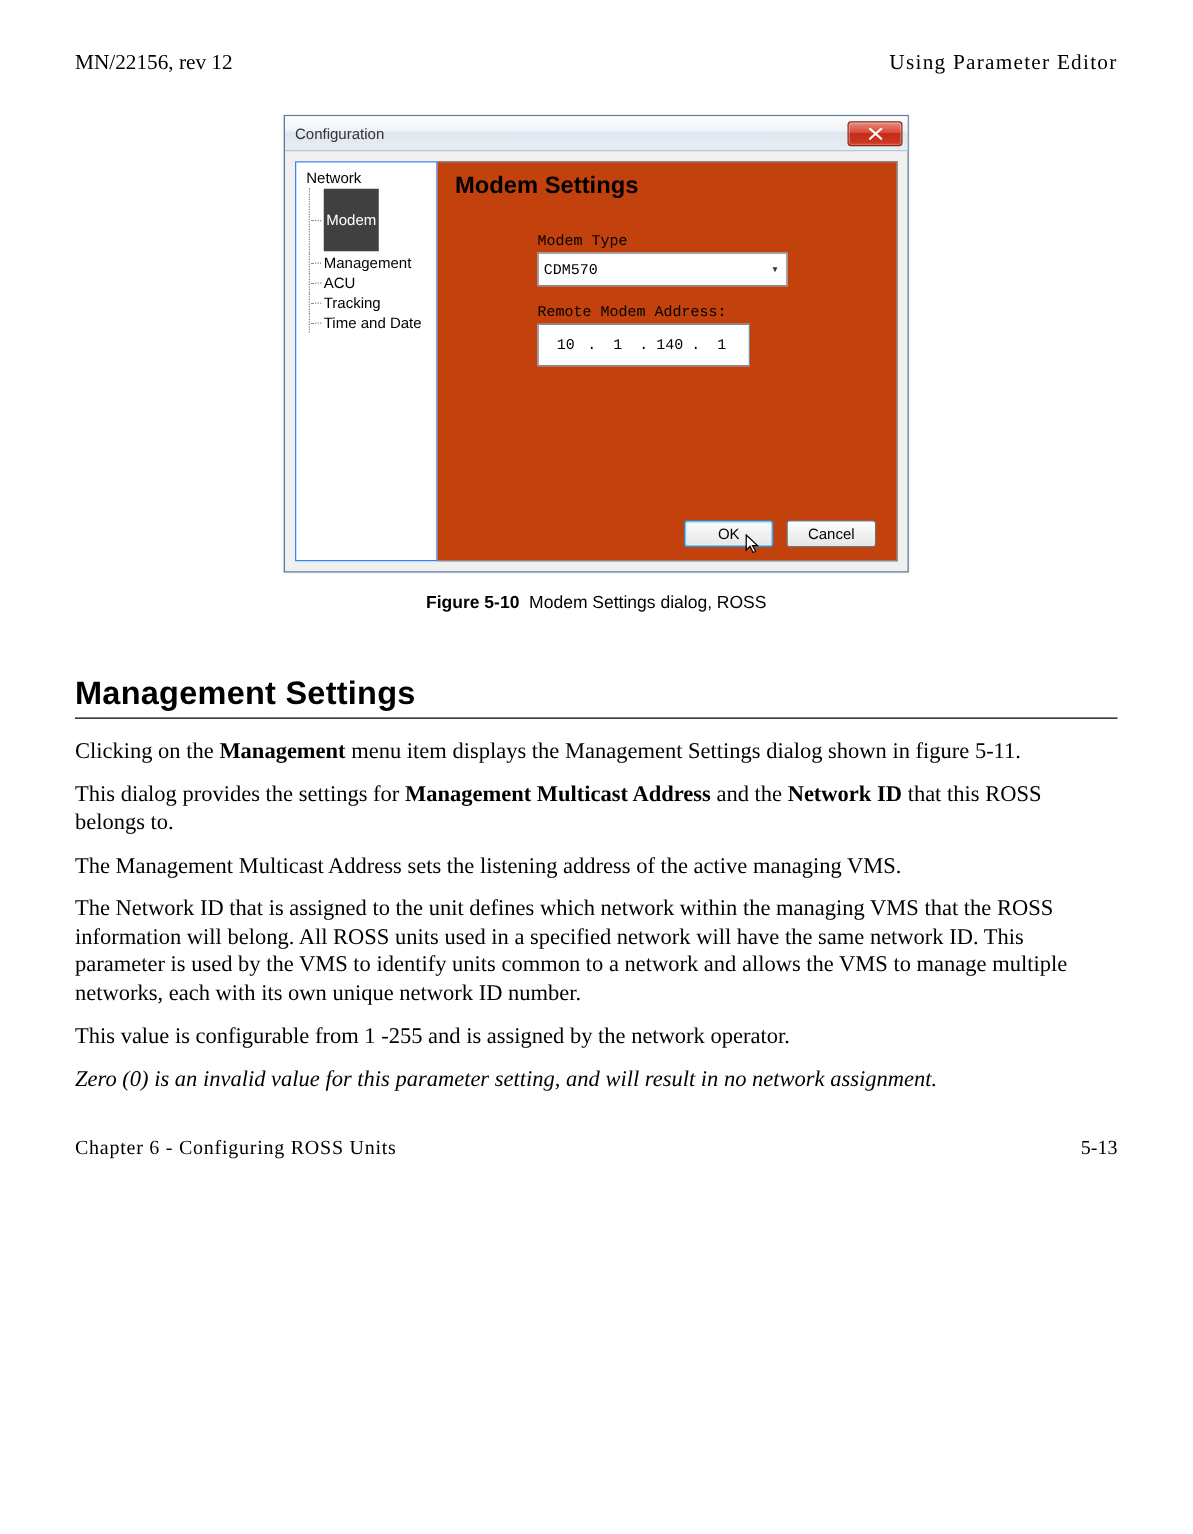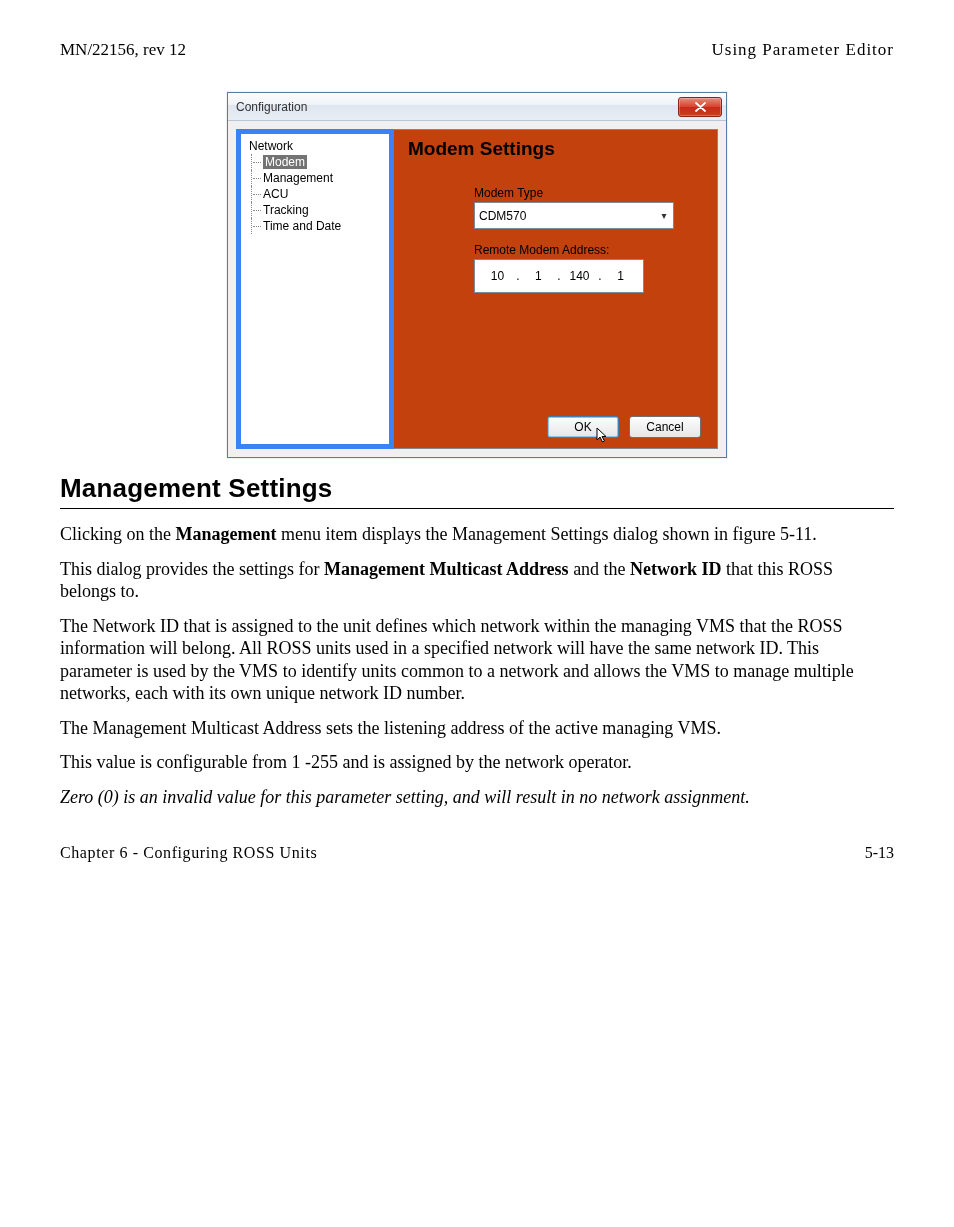--- a/index.html
+++ b/index.html
@@ -60,23 +60,23 @@
     box-shadow: inset 0 0 0 1px rgba(255,255,255,0.25);
   }
   .close-btn svg { display:block; }
 
   .dialog-body {
     display: flex;
     padding: 8px;
     gap: 0;
   }
   .tree-pane {
-    width: 158px;
+    width: 114px;
     background: #fff;
-    border: 5px solid #3b82f6;
+    border: 1px solid #3b82f6;
     padding: 4px 2px;
     font-size: 12px;
     color: #000;
     height: 320px;
   }
   .tree-item {
     padding: 1px 2px 1px 6px;
     white-space: nowrap;
   }
   .tree-child { padding-left: 18px; position: relative; }
@@ -90,24 +90,24 @@
   }
   .tree-child .dash {
     display: inline-block;
     width: 8px;
     border-top: 1px dotted #888;
     vertical-align: middle;
     margin-right: 2px;
     margin-left: -8px;
   }
   .tree-selected {
-    background: #737373;
+    background: #404040;
     color: #fff;
     display: inline-block;
-    padding: 0 2px;
+    padding: 18px 2px;
   }
 
   .settings-pane {
     flex: 1;
     background: #c2410c;
     border: 1px solid #828790;
     border-left: none;
     padding: 6px 10px 8px 10px;
     position: relative;
     height: 320px;
@@ -118,20 +118,21 @@
     font-family: Arial, sans-serif;
     font-size: 19px;
     font-weight: bold;
     color: #000;
     margin: 2px 0 26px 4px;
   }
   .form-area {
     padding-left: 70px;
     font-size: 12px;
     color: #000;
+    font-family: Liberation Mono, monospace;
   }
   .form-label { margin-bottom: 2px; }
   .combo {
     width: 200px;
     height: 27px;
     border: 1px solid #7a8a99;
     background: #fff;
     display: flex;
     align-items: center;
     justify-content: space-between;
@@ -280,33 +281,36 @@
             </div>
             <div class="win-btn">
               <span>Cancel</span>
             </div>
           </div>
         </div>
       </div>
     </div>
   </div>
 
+  <div class="figure-caption">
+    <span class="bold">Figure 5-10</span>&nbsp;&nbsp;<span>Modem Settings dialog, ROSS</span>
+  </div>
 
   <h2 class="section-heading">Management Settings</h2>
   <hr class="section-rule">
 
   <div class="body-text">
     <p>
       <span>Clicking on the </span><b>Management</b><span> menu item displays the Management Settings dialog shown in figure 5-11.</span>
     </p>
     <p>
       <span>This dialog provides the settings for </span><b>Management Multicast Address</b><span> and the </span><b>Network ID</b><span> that this ROSS belongs to.</span>
     </p>
+    <p>The Management Multicast Address sets the listening address of the active managing VMS.</p>
     <p>The Network ID that is assigned to the unit defines which network within the managing VMS that the ROSS information will belong. All ROSS units used in a specified network will have the same network ID. This parameter is used by the VMS to identify units common to a network and allows the VMS to manage multiple networks, each with its own unique network ID number.</p>
-    <p>The Management Multicast Address sets the listening address of the active managing VMS.</p>
     <p>This value is configurable from 1 -255 and is assigned by the network operator.</p>
     <p class="italic">Zero (0) is an invalid value for this parameter setting, and will result in no network assignment.</p>
   </div>
 
   <div class="footer-row">
     <div class="footer-left">Chapter 6 - Configuring ROSS Units</div>
     <div>5-13</div>
   </div>
 
 </div>

